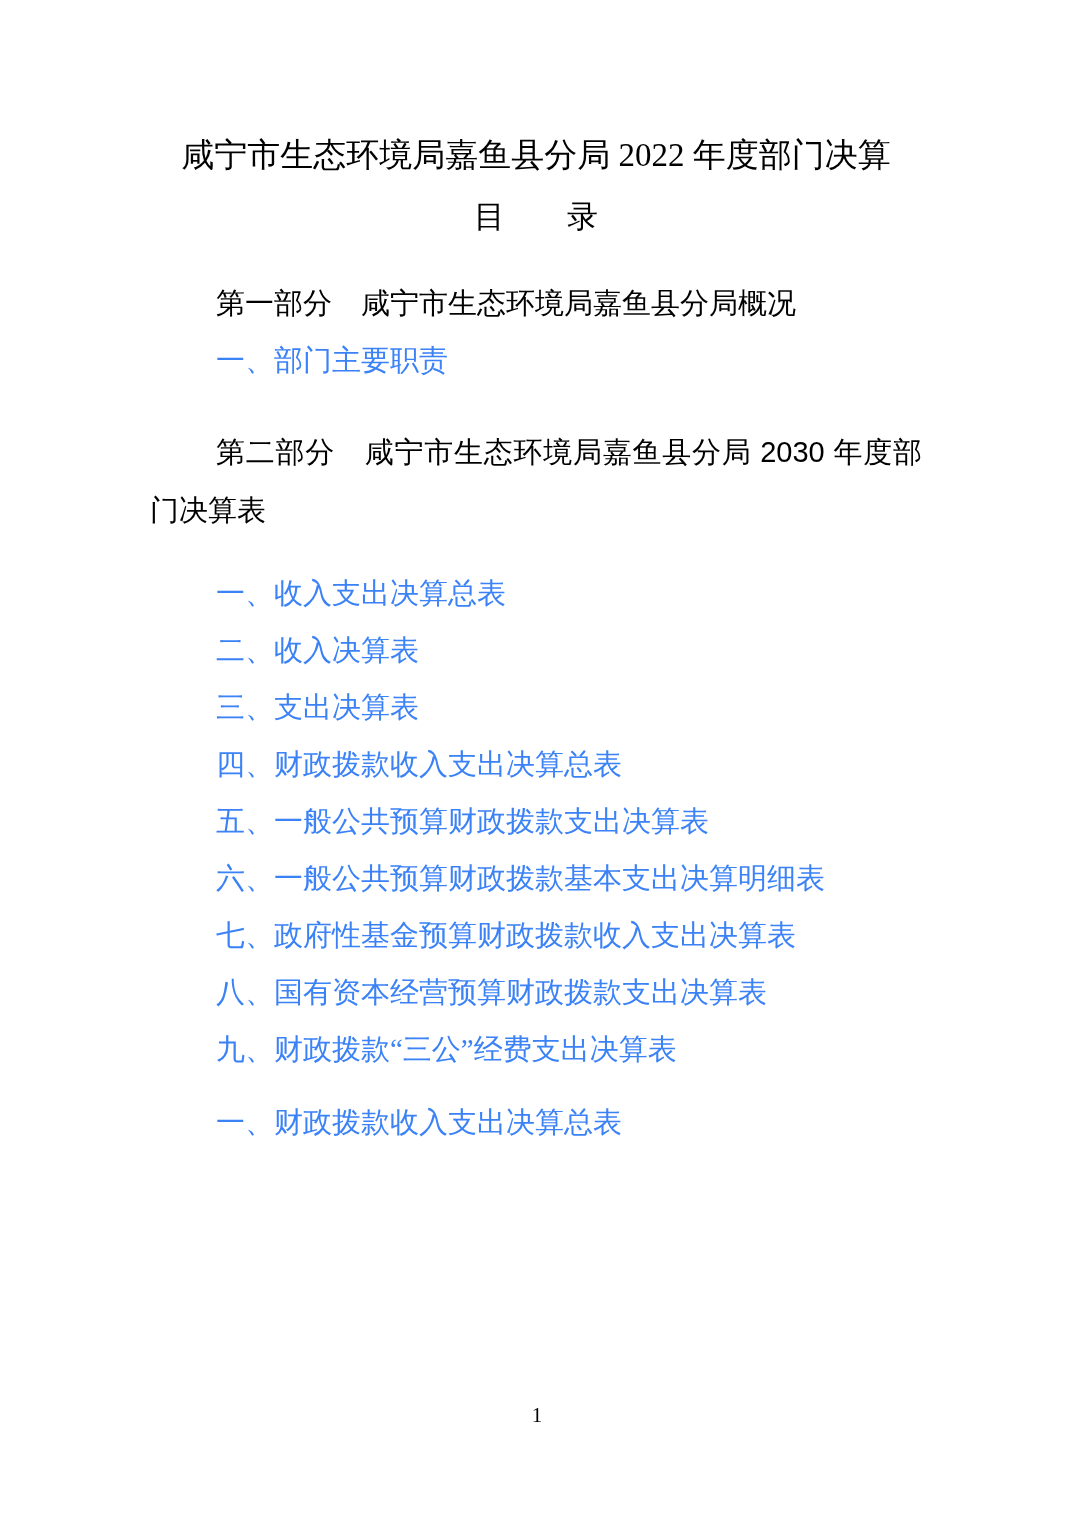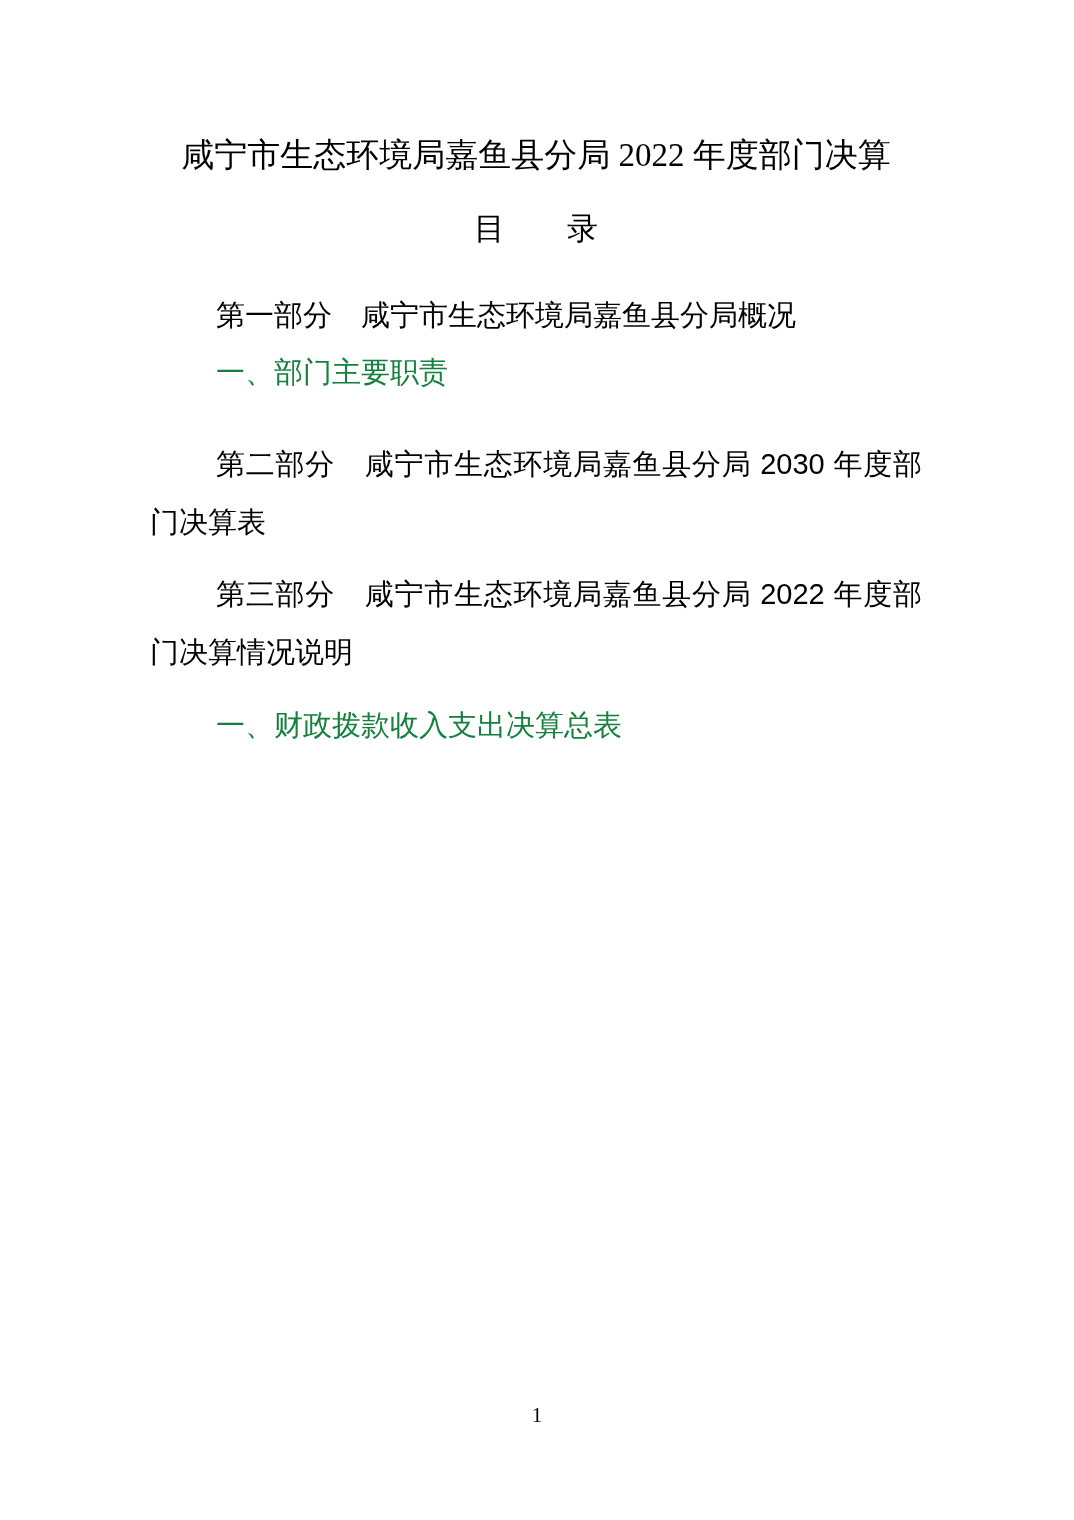--- a/index.html
+++ b/index.html
@@ -25,21 +25,21 @@
   .doc-title {
     margin: 132px 0 0 0;
     font-size: 33px;
     font-weight: 400;
     line-height: 46px;
     text-align: center;
     font-family: "Liberation Serif", "DejaVu Serif", serif;
     white-space: nowrap;
   }
   .toc-label {
-    margin-top: 28px;
+    margin-top: 16px;
     font-size: 31px;
     line-height: 46px;
     text-align: center;
     font-family: "Liberation Serif", "DejaVu Serif", serif;
   }
   .section-heading {
     margin: 34px 0 0 0;
     font-size: 29px;
     font-weight: 400;
     line-height: 58px;
@@ -63,21 +63,21 @@
   }
   .section-items.last {
     margin-top: 16px;
   }
   .toc-item {
     margin: 0;
     font-size: 29px;
     font-weight: 400;
     line-height: 57px;
     text-indent: 66px;
-    color: #15803d;
+    color: #3b82f6;
     font-family: Liberation Serif, serif;
   }
   .page-number {
     position: absolute;
     left: 0;
     right: 0;
     top: 1402px;
     text-align: center;
     font-size: 21px;
     line-height: 26px;
@@ -96,24 +96,34 @@
 
   <section>
     <h2 class="section-heading first">第一部分　咸宁市生态环境局嘉鱼县分局概况</h2>
     <div class="section-items">
       <p class="toc-item">一、部门主要职责</p>
     </div>
   </section>
 
   <section>
     <h2 class="section-heading">第二部分　咸宁市生态环境局嘉鱼县分局 2030 年度部门决算表</h2>
+    <div class="section-items after-twoline">
+      <p class="toc-item">一、收入支出决算总表</p>
+      <p class="toc-item">二、收入决算表</p>
+      <p class="toc-item">三、支出决算表</p>
+      <p class="toc-item">四、财政拨款收入支出决算总表</p>
+      <p class="toc-item">五、一般公共预算财政拨款支出决算表</p>
+      <p class="toc-item">六、一般公共预算财政拨款基本支出决算明细表</p>
+      <p class="toc-item">七、政府性基金预算财政拨款收入支出决算表</p>
+      <p class="toc-item">八、国有资本经营预算财政拨款支出决算表</p>
+      <p class="toc-item">九、财政拨款“三公”经费支出决算表</p>
+    </div>
   </section>
 
   <section>
-    <h2 class="section-heading third">第三部分　咸宁市生态环境局嘉鱼县分局 2022 年度部门决算情况说明</h2>
     <div class="section-items last">
       <p class="toc-item">一、财政拨款收入支出决算总表</p>
     </div>
   </section>
 
   <div class="page-number">1</div>
 
 </div>
 
 </body></html>

